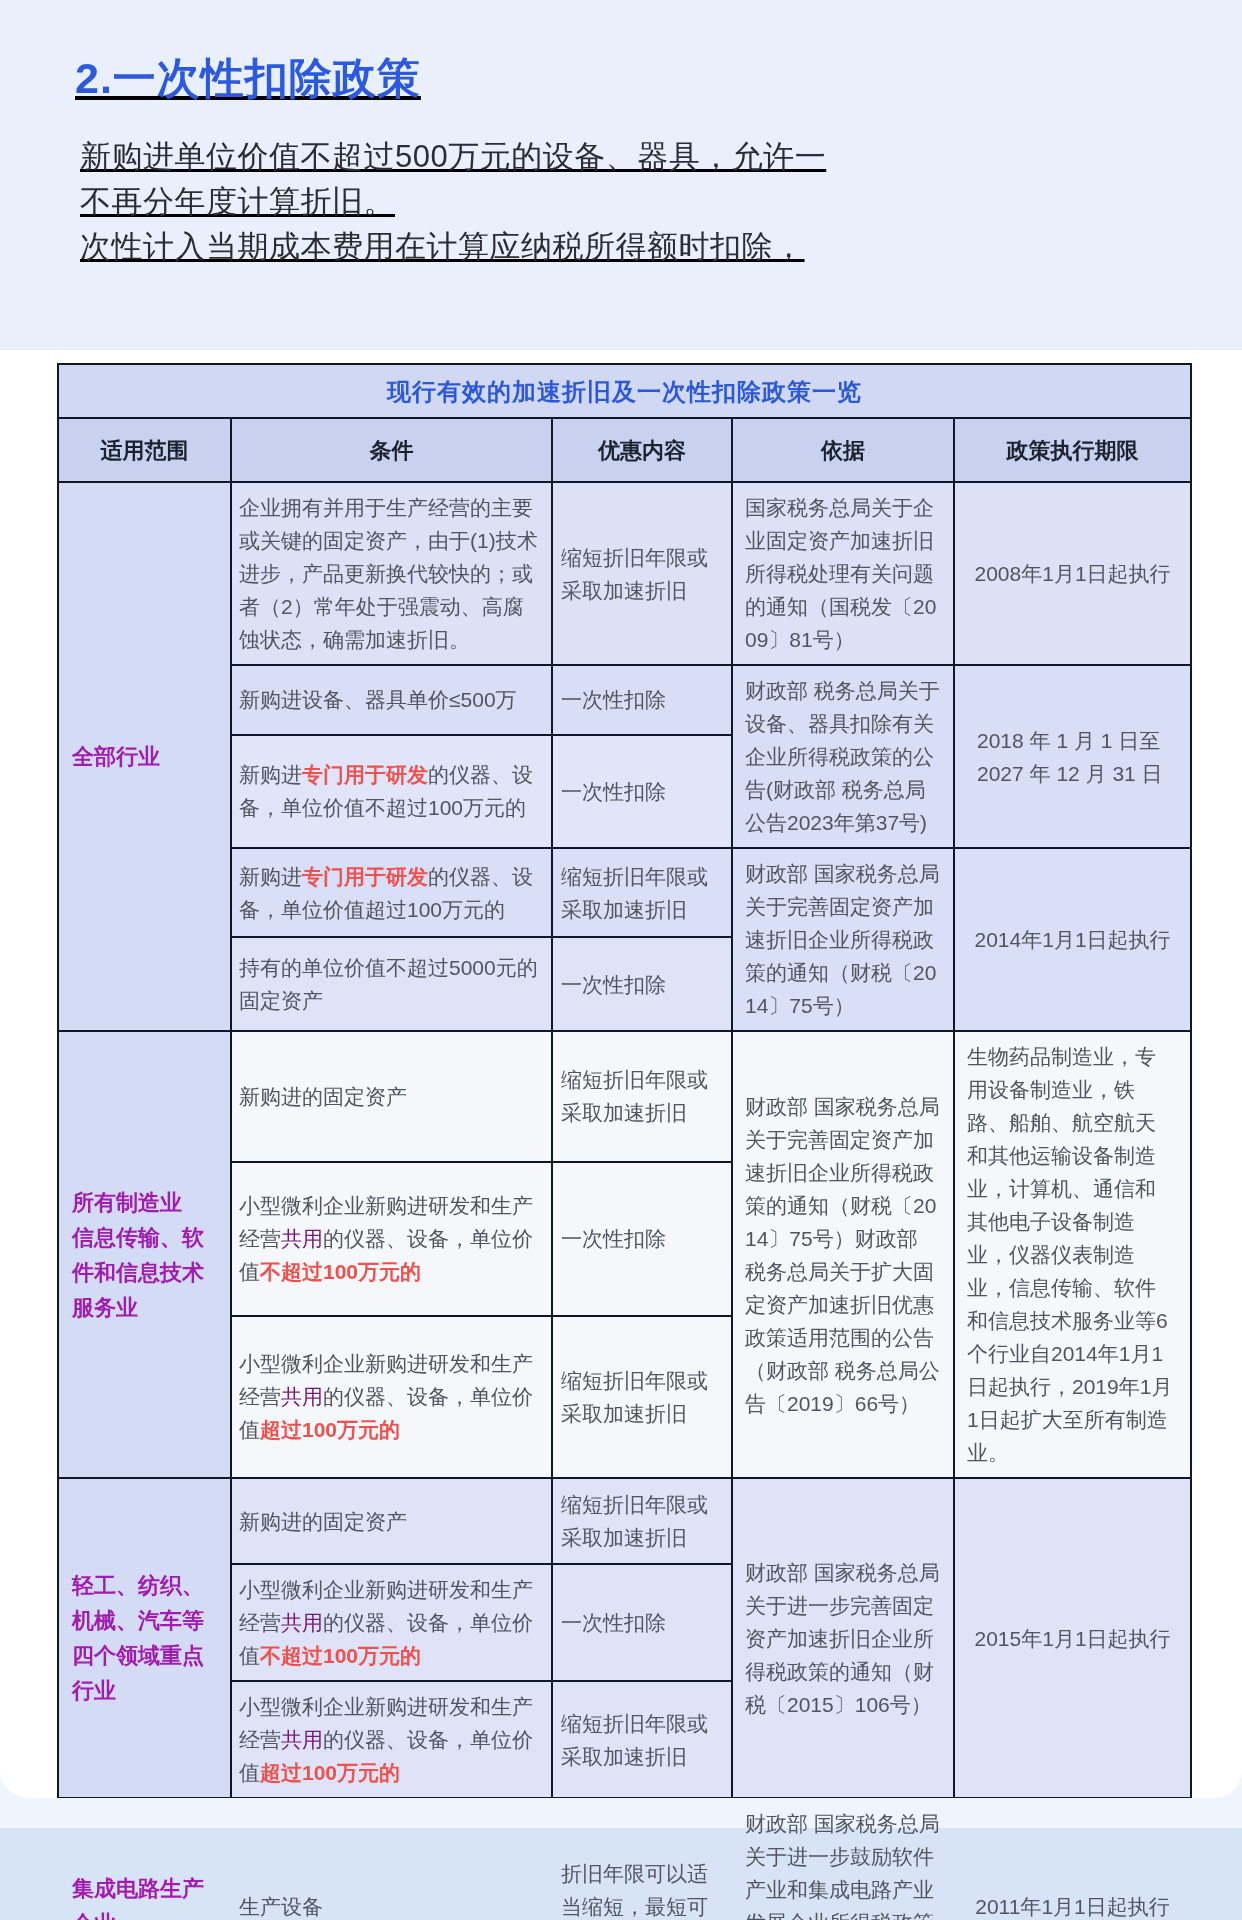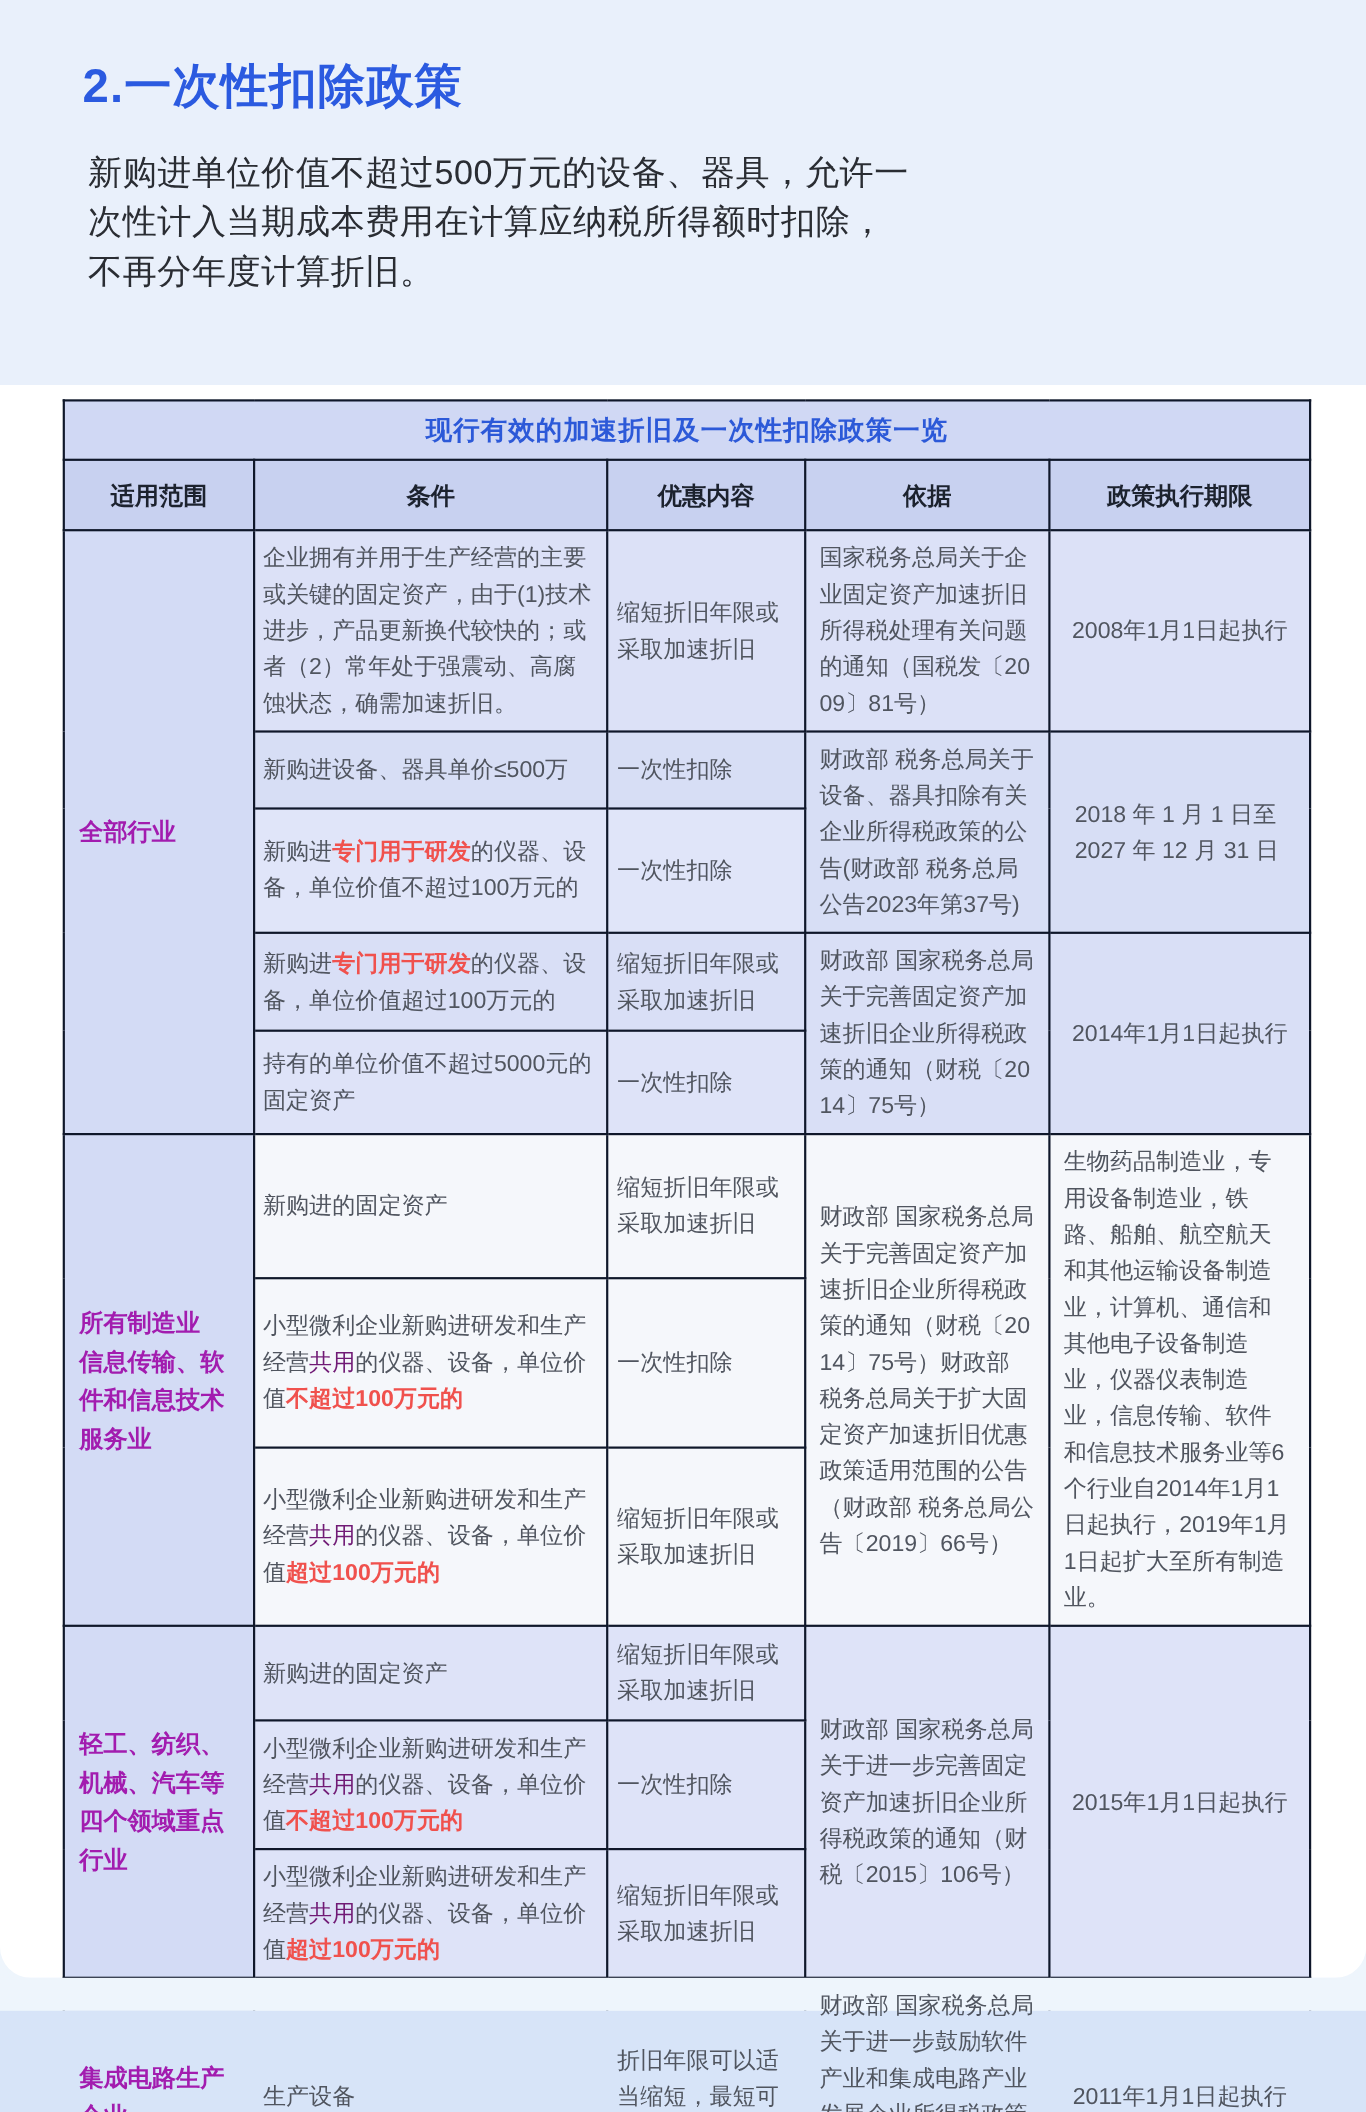--- a/index.html
+++ b/index.html
@@ -7,20 +7,21 @@
     width:1242px;height:1920px;overflow:hidden;
     background:#eef5fc;
     font-family:"Liberation Sans","DejaVu Sans",sans-serif;
   }
   .page{width:1242px;height:1920px;position:relative;}
 
   
   .hero{
     box-sizing:border-box;height:350px;background:#e9f0fb;
     padding:50px 75px 0 75px;
+    text-decoration:underline;
   }
   .hero h1{
     margin:0;font-size:43px;font-weight:800;color:#2b5ae0;letter-spacing:1px;
   }
   .intro-p{margin-top:26px;font-size:31px;line-height:45px;color:#2a2d33;font-weight:500;letter-spacing:0.5px;}
   .intro-p .pline{display:block;padding-left:5px;}
 
   
   .card{
     box-sizing:border-box;background:#ffffff;height:1448px;
@@ -72,22 +73,22 @@
 </style>
 </head>
 <body>
 
 <div class="page">
 
   <section class="hero">
     <h1>2.一次性扣除政策</h1>
     <div class="intro-p">
       <span class="pline">新购进单位价值不超过500万元的设备、器具，允许一</span>
+      <span class="pline">不再分年度计算折旧。</span>
       <span class="pline">次性计入当期成本费用在计算应纳税所得额时扣除，</span>
-      <span class="pline">不再分年度计算折旧。</span>
     </div>
   </section>
 
   <section class="card">
     <table class="policy">
       <colgroup>
         <col style="width:173px">
           <col style="width:321px">
           <col style="width:180px">
         <col style="width:222px">

